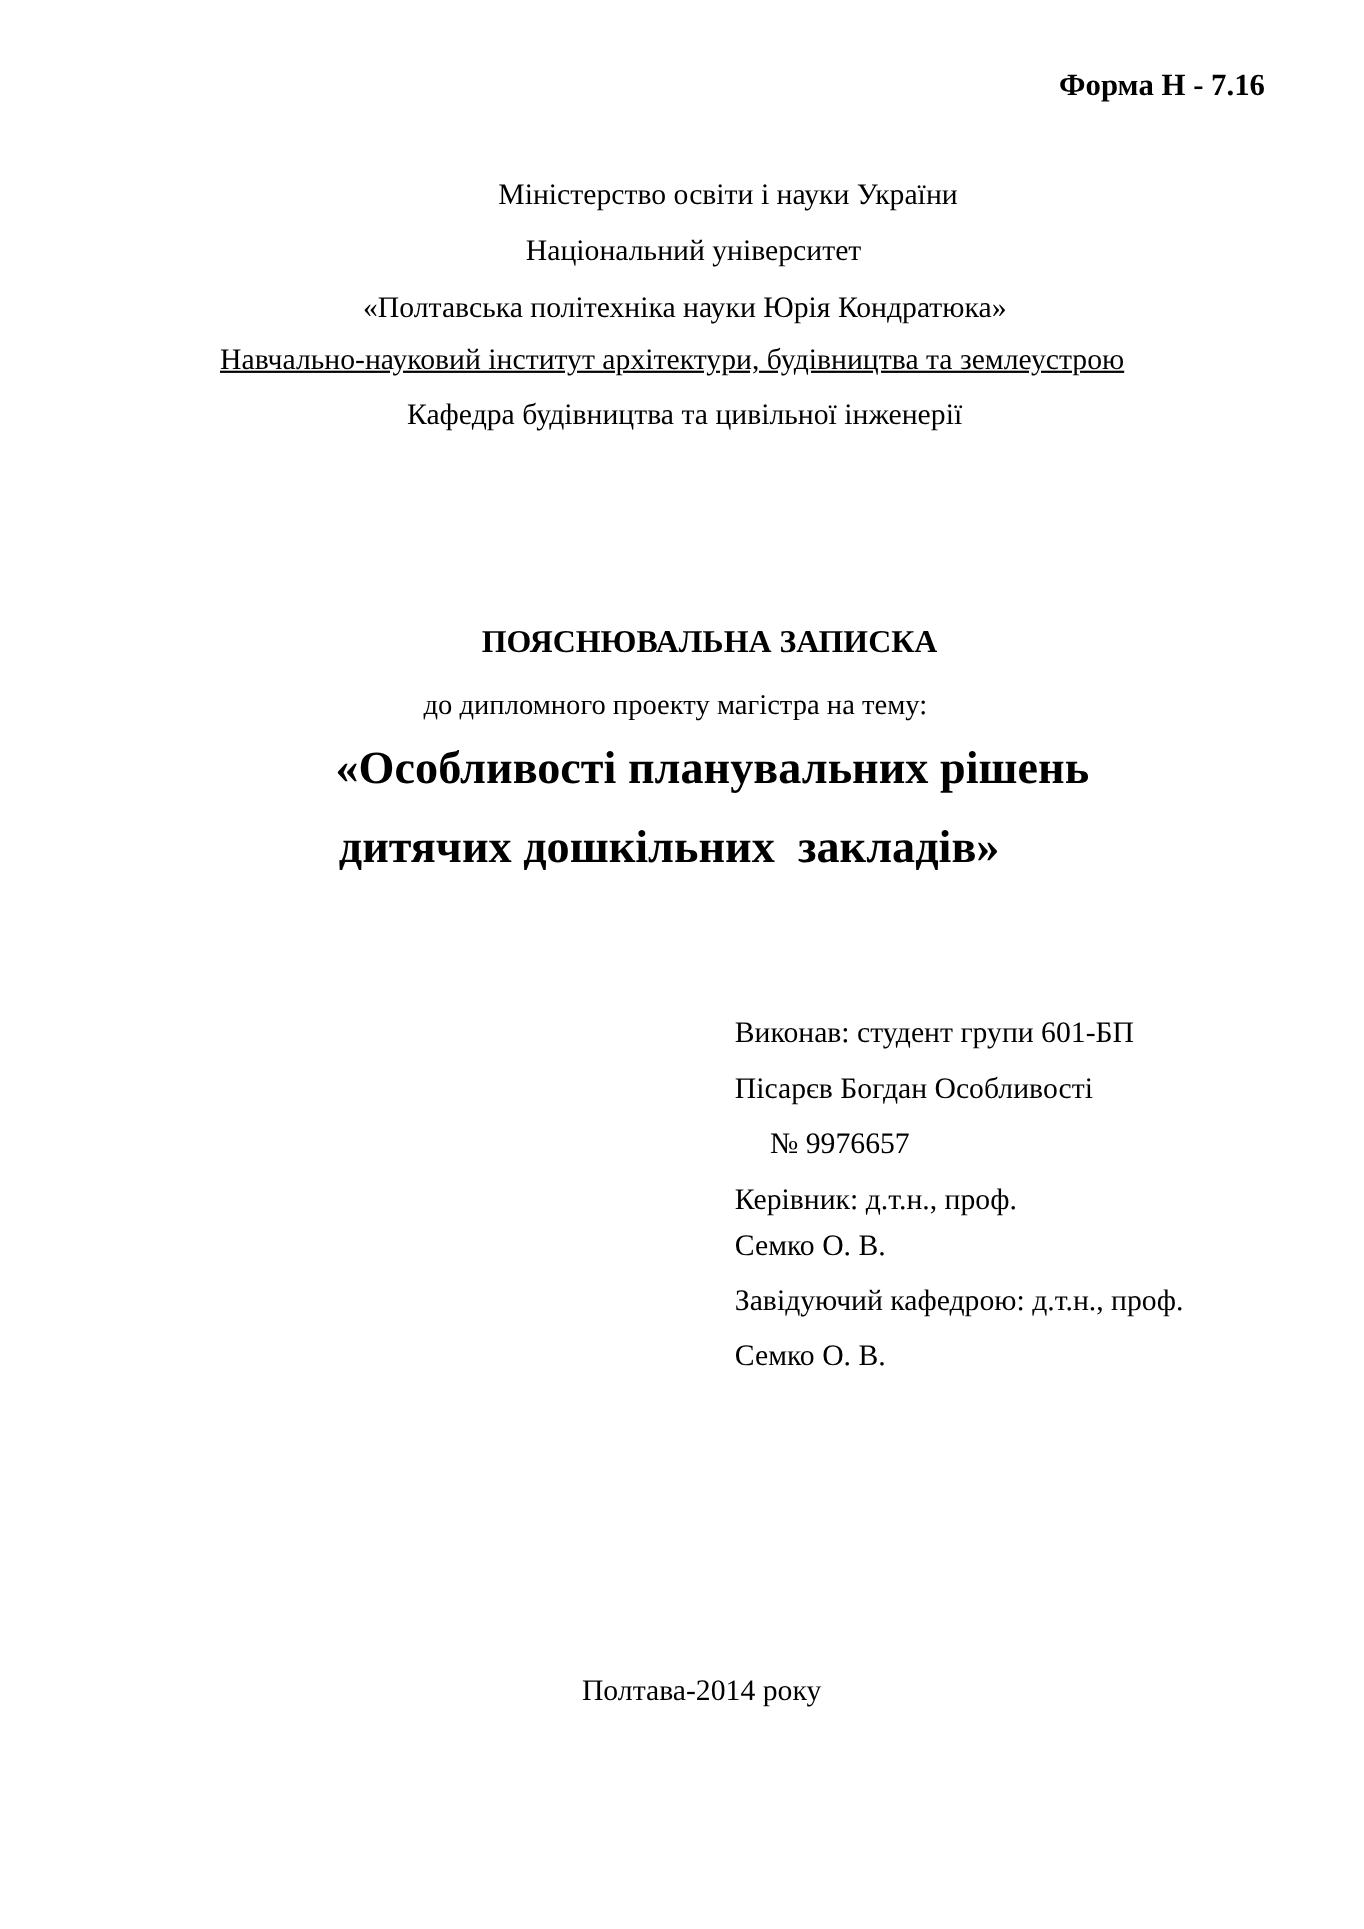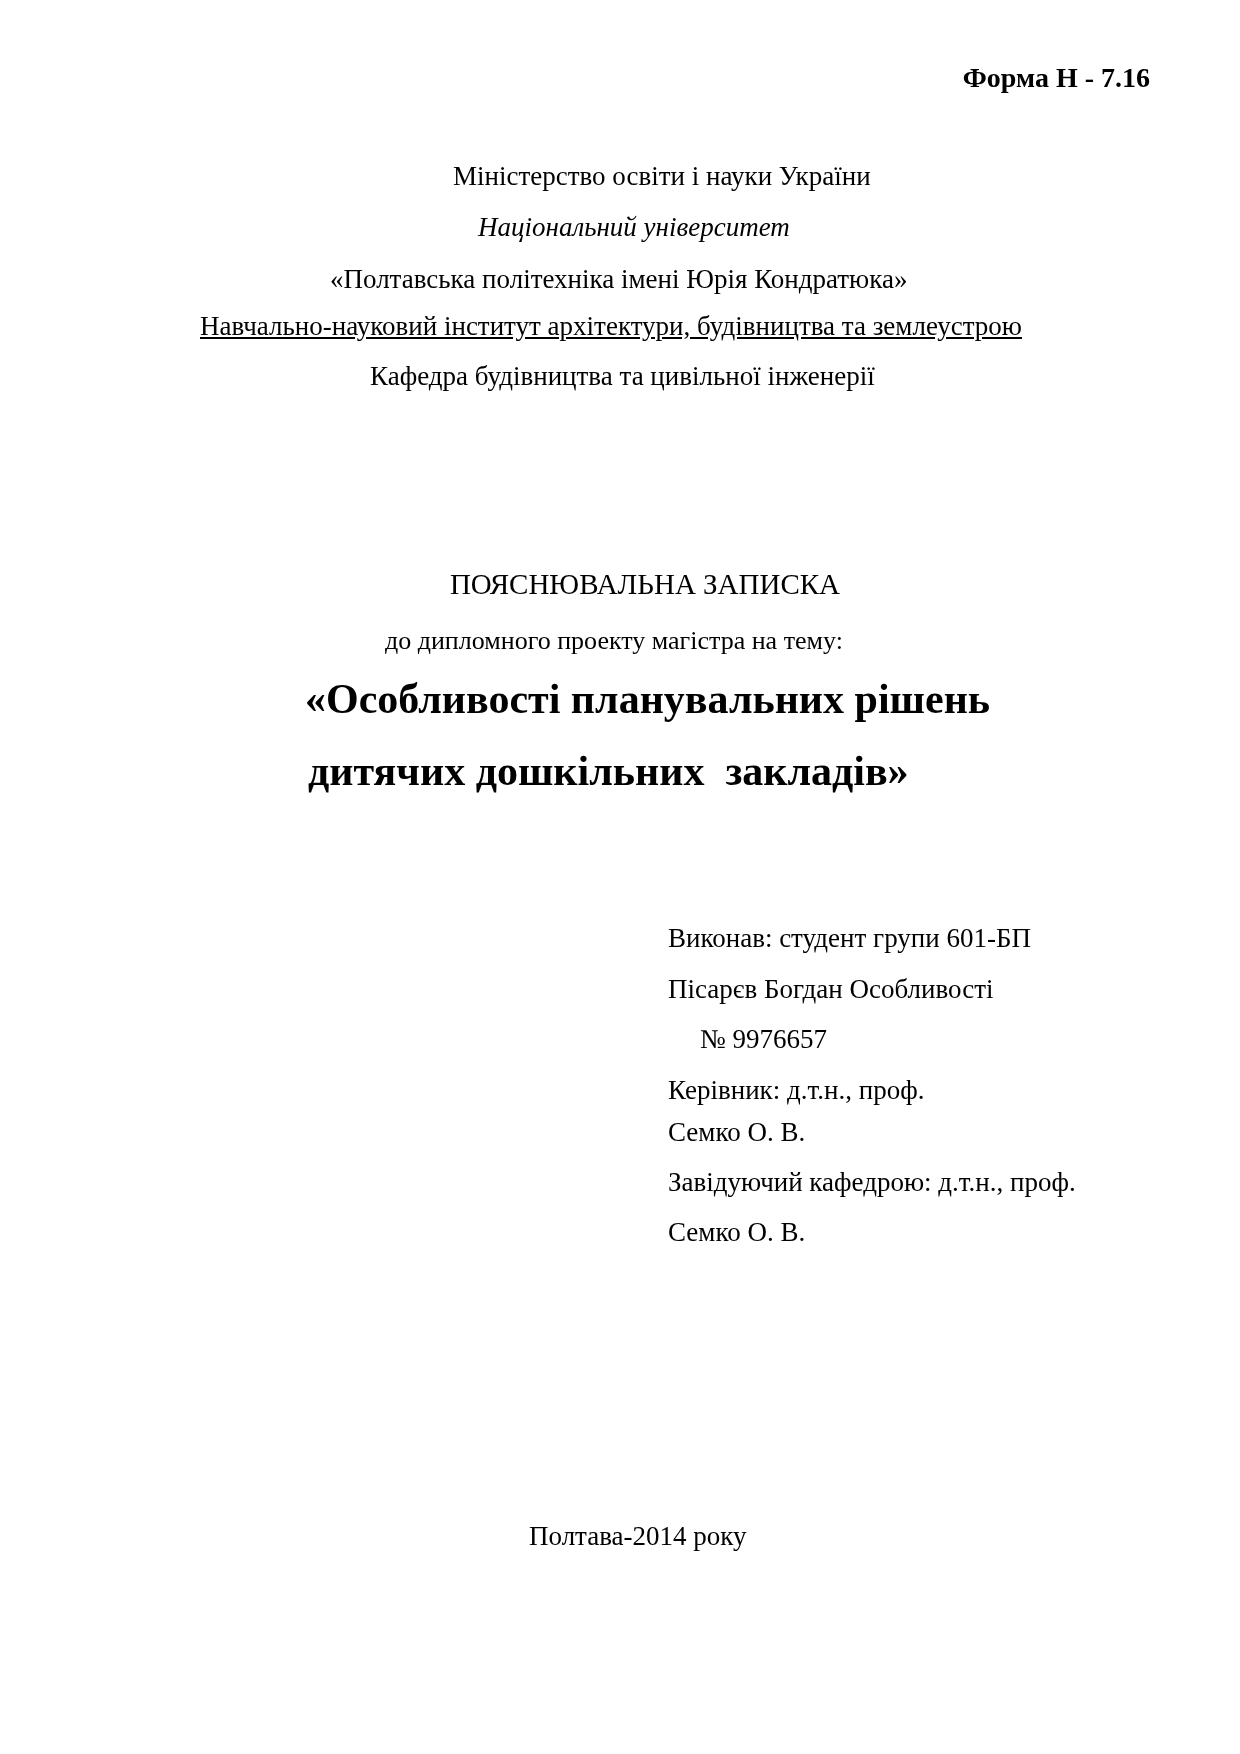--- a/index.html
+++ b/index.html
@@ -3,35 +3,35 @@
 <meta charset="utf-8">
 <style>
   html, body { margin: 0; padding: 0; }
   body {
     width: 1240px; height: 1754px; background: #ffffff; position: relative; overflow: hidden;
     font-family: "Liberation Serif", "DejaVu Serif", serif; color: #000000;
   }
   .abs { position: absolute; white-space: nowrap; line-height: 1; }
   .form-code { right: 90px; top: 64px; font-size: 28px; font-weight: bold; }
   .hdr { font-size: 27px; }
-  .doc-type { font-size: 29px; font-weight: normal; top: 570px; left: 400px; width: 490px; text-align: center; }
+  .doc-type { font-size: 29px; font-weight: bold; top: 570px; left: 400px; width: 490px; text-align: center; }
   .subtitle { font-size: 26px; top: 628px; left: 385px; }
   .topic { font-size: 42px; font-weight: bold; }
   .info { font-size: 27px; left: 668px; font-family: Liberation Serif, serif; }
   .footer { font-size: 27px; top: 1523px; left: 529px; }
 </style>
 </head>
 <body>
 
 <div>
   <div class="abs form-code">Форма Н - 7.16</div>
 
   <div class="abs hdr" style="left:453px; top:163px;">Міністерство освіти і науки України</div>
-  <div class="abs hdr" style="left:478px; top:214px;font-style:italic;">Національний університет</div>
-  <div class="abs hdr" style="left:330px; top:266px;">«Полтавська політехніка імені Юрія Кондратюка»</div>
+  <div class="abs hdr" style="left:478px; top:214px;">Національний університет</div>
+  <div class="abs hdr" style="left:330px; top:266px;">«Полтавська політехніка науки Юрія Кондратюка»</div>
   <div class="abs hdr" style="left:200px; top:313px;text-decoration:underline;">Навчально-науковий інститут архітектури, будівництва та землеустрою</div>
   <div class="abs hdr" style="left:370px; top:363px;">Кафедра будівництва та цивільної інженерії</div>
 
   <div class="abs doc-type">ПОЯСНЮВАЛЬНА ЗАПИСКА</div>
   <div class="abs subtitle">до дипломного проекту магістра на тему:</div>
   <div class="abs topic" style="left:305px; top:678px;">«Особливості планувальних рішень</div>
   <div class="abs topic" style="left:308px; top:750px; white-space: pre;">дитячих дошкільних  закладів»</div>
 
   <div>
     <div class="abs info" style="top:925px;">Виконав: студент групи 601-БП</div>

